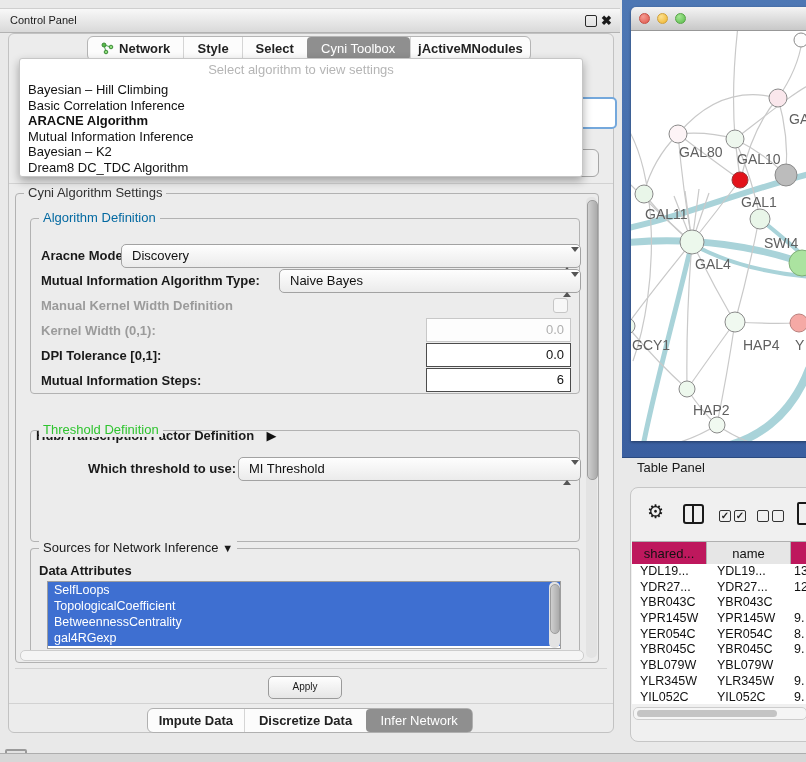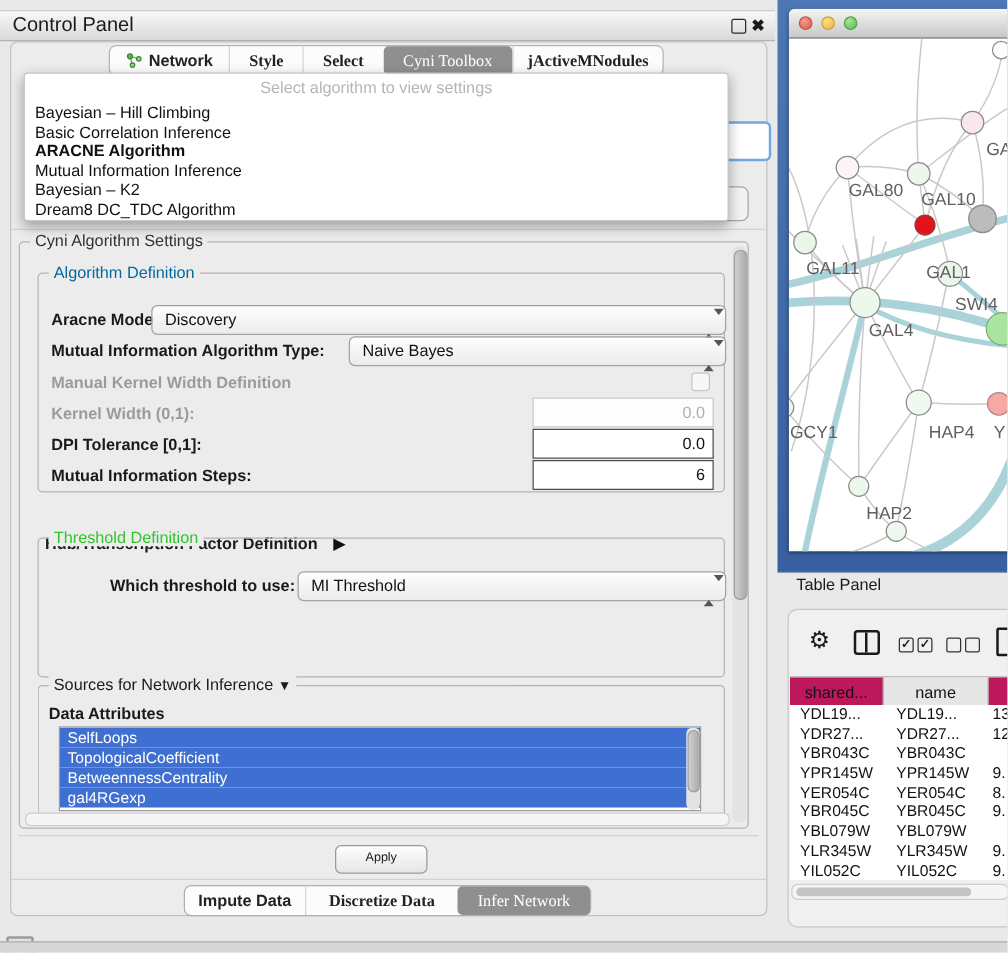--- a/index.html
+++ b/index.html
@@ -4,29 +4,29 @@
 <style>
   html,body{margin:0;padding:0;}
   body{font-family:"Liberation Sans", sans-serif; background:#e9e9e9;}
   #canvas{position:relative;width:806px;height:762px;background:#e9e9e9;overflow:hidden;}
   .abs{position:absolute;}
   .lbl{font-weight:bold;font-size:13px;color:#1a1a1a;white-space:nowrap;}
   .lbl.gray{color:#9b9b9b;}
   
   .titlebar{left:0;top:8px;width:620px;height:23px;background:linear-gradient(#f8f8f8,#d9d9d9);
     border-top:1px solid #cfcfcf;border-bottom:1px solid #b2b2b2;}
-  .titlebar .t{position:absolute;left:10px;top:0;line-height:23px;font-size:16px;color:#1a1a1a;}
+  .titlebar .t{position:absolute;left:10px;top:0;line-height:23px;font-size:11px;color:#1a1a1a;}
   .float-btn{position:absolute;left:585px;top:6px;width:10px;height:10px;border:1.5px solid #2a2a2a;border-radius:2px;}
   .close-btn{position:absolute;left:601px;top:0;line-height:23px;font-size:13px;font-weight:bold;color:#1a1a1a;}
   
   .panelbody{left:8px;top:33px;width:604px;height:698px;background:#ececec;border:1px solid #c2c2c2;border-radius:6px;}
   
   .tabbar{left:78px;top:2px;width:442px;height:23px;background:#fcfcfc;border:1px solid #b5b5b5;border-radius:6px;display:flex;align-items:stretch;}
   .tab{display:flex;align-items:center;justify-content:center;font-size:13px;font-weight:bold;color:#222;position:relative;}
-  .tab + .tab{border-left:1px solid #d5d5d5;font-family:Liberation Serif, serif;}
+  .tab + .tab{border-left:1px solid #d5d5d5;}
   .tab.sel{background:#8f8f8f;color:#fff;font-weight:normal;border-radius:4px;border-left:none;}
   .neticon{width:13px;height:13px;margin-right:5px;}
   
   .frag-combo{left:568px;top:63px;width:36px;height:28px;background:#fff;border:2px solid #74a8dc;border-radius:5px;}
   .frag-btn{left:552px;top:115px;width:36px;height:26px;background:#f2f2f2;border:1px solid #a6a6a6;border-radius:6px;}
   
   .dropdown{left:10px;top:24px;width:562px;height:117px;background:#fff;border:1px solid #c6c6c6;border-radius:3px;
     box-shadow:0 4px 10px rgba(0,0,0,.32);z-index:5;}
   .dd-prompt{position:absolute;left:0;top:3px;width:100%;text-align:center;font-size:13px;color:#b5b5b5;}
   .dd-opts{position:absolute;left:0;top:23px;width:100%;}
@@ -297,21 +297,21 @@
             <circle cx="-4" cy="295" r="8" fill="#ecf8ec"></circle>
             <circle cx="104" cy="291" r="10" fill="#f0f9f0"></circle>
             <circle cx="168" cy="292" r="9" fill="#f5a9a5" stroke="#b9807d"></circle>
             <circle cx="56" cy="358" r="8" fill="#edf8ed"></circle>
             <circle cx="86" cy="394" r="8" fill="#f0f9f0"></circle>
           </g>
         </svg>
         <span class="nlabel" style="left:158px;top:80px;">GAL</span>
         <span class="nlabel" style="left:48px;top:113px;">GAL80</span>
         <span class="nlabel" style="left:106px;top:120px;">GAL10</span>
-        <span class="nlabel" style="left:110px;top:178px;text-align:right;">GAL1</span>
+        <span class="nlabel" style="left:110px;top:163px;text-align:right;">GAL1</span>
         <span class="nlabel" style="left:14px;top:175px;">GAL11</span>
         <span class="nlabel" style="left:133px;top:204px;">SWI4</span>
         <span class="nlabel" style="left:64px;top:225px;">GAL4</span>
         <span class="nlabel" style="left:1px;top:306px;">GCY1</span>
         <span class="nlabel" style="left:112px;top:306px;">HAP4</span>
         <span class="nlabel" style="left:164px;top:306px;">Y</span>
         <span class="nlabel" style="left:62px;top:371px;">HAP2</span>
       </div>
     </div>
   </div>

